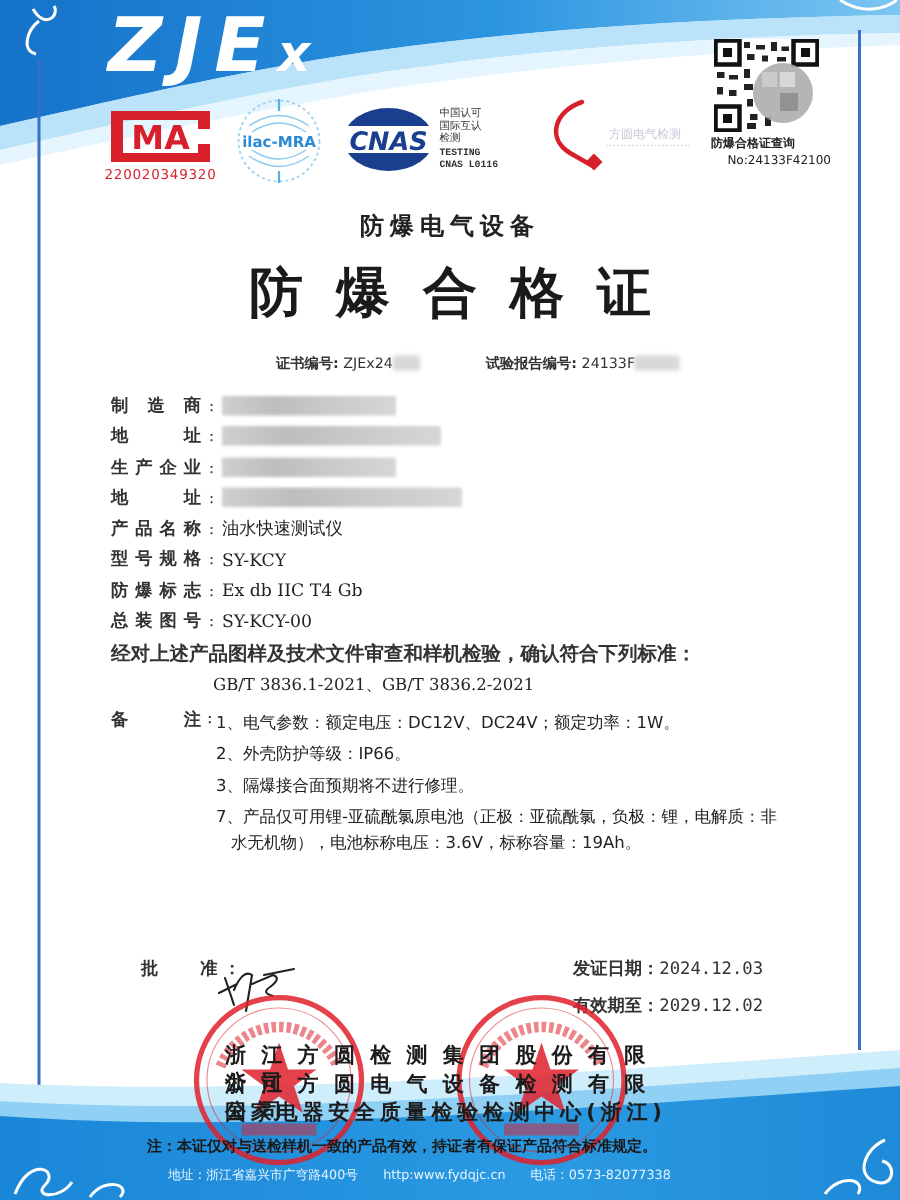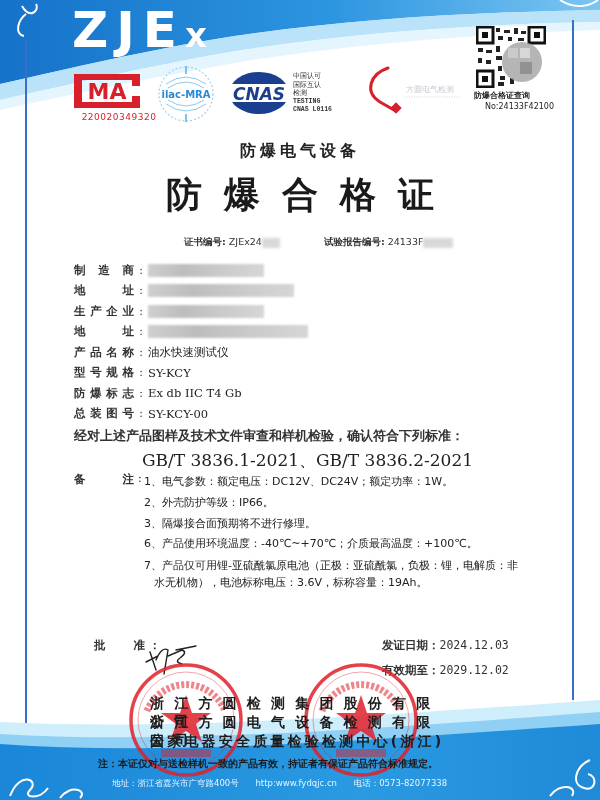--- a/index.html
+++ b/index.html
@@ -14,28 +14,29 @@
   
   .top-banner {
     left: 0; top: 0; width: 600px; height: 130px; overflow: hidden;
   }
   .top-banner svg { display: block; }
 
   .zjex {
     left: 72px; top: 2px; font-family: "DejaVu Sans", sans-serif; font-weight: 900;
     font-size: 50px; color: #fff; letter-spacing: 8px; line-height: 56px;
     text-shadow: 0 0 1px rgba(0,0,0,.05);
+    font-style: italic;
   }
   .zjex small { font-size: 34px; letter-spacing: 0; }
 
   
   .cma { left: 66px; top: 66px; width: 82px; height: 50px; }
   .cma-code {
     left: 66px; top: 112px; width: 82px; text-align: center;
-    font-family: "DejaVu Sans", sans-serif; font-size: 9px; color: #d8202c; letter-spacing: .5px; margin-left: 12px;
+    font-family: "DejaVu Sans", sans-serif; font-size: 9px; color: #d8202c; letter-spacing: .5px;
   }
   .ilac { left: 156px; top: 64px; width: 60px; height: 60px; }
   .cnas { left: 227px; top: 70px; width: 64px; height: 46px; }
   .cnas-text {
     left: 293px; top: 72px; font-family: Liberation Mono, monospace; font-size: 7px; color: #333; line-height: 8.5px;
   }
   .cnas-text b { font-size: 6.5px; display: block; }
 
   .fy-logo { left: 360px; top: 62px; width: 110px; height: 52px; }
 
@@ -73,21 +74,21 @@
   .fields { left: 74px; top: 260px; width: 460px; }
   .row { display: flex; align-items: center; height: 20.5px; font-size: 11.5px; }
   .row .label { width: 60px; font-family: "DejaVu Sans", sans-serif; font-weight: bold; font-size: 11.5px; color: #333; display: flex; justify-content: space-between; }
   .row .colon { width: 14px; text-align: center; color: #444; font-size: 11px; }
   .row .value { color: #222; }
   .mask { height: 13px; background: linear-gradient(90deg,#cfcfcf,#bdbdbd 30%,#c9c9c9 60%,#d6d6d6); filter: blur(1px); }
 
   .para {
     left: 74px; top: 427px; font-family: "DejaVu Sans", sans-serif; font-weight: bold; font-size: 13px; color: #333;
   }
-  .standards { left: 142px; top: 449px; font-size: 17px; color: #222; }
+  .standards { left: 142px; top: 449px; font-size: 11px; color: #222; }
 
   .notes { left: 74px; top: 472px; width: 480px; }
   .note-label { position: absolute; left: 0; top: 0; width: 60px; display: flex; justify-content: space-between; font-family: "DejaVu Sans", sans-serif; font-weight: bold; font-size: 11.5px; color: #333; }
   .note-colon { position: absolute; left: 64px; top: 0; font-size: 11px; }
   .note-list { position: absolute; left: 70px; top: 0; width: 410px; }
   .note-item { font-size: 11px; line-height: 20.8px; color: #222; font-family: "DejaVu Sans", sans-serif; }
   .note-item.wrap { line-height: 17px; padding-top: 2px; }
   .note-item .cont { display: block; padding-left: 10px; }
 
   
@@ -301,21 +302,20 @@
 <div class="abs notes">
   <div class="note-label">
       <span>备</span>
       <span>注</span>
     </div>
   <div class="note-colon">:</div>
   <div class="note-list">
     <div class="note-item">1、电气参数：额定电压：DC12V、DC24V；额定功率：1W。</div>
     <div class="note-item">2、外壳防护等级：IP66。</div>
     <div class="note-item">3、隔爆接合面预期将不进行修理。</div>
-    <div class="note-item">6、产品使用环境温度：-40℃~+70℃；介质最高温度：+100℃。</div>
     <div class="note-item wrap">
       <span>7、产品仅可用锂-亚硫酰氯原电池（正极：亚硫酰氯，负极：锂，电解质：非</span>
       <span class="cont">水无机物），电池标称电压：3.6V，标称容量：19Ah。</span>
     </div>
   </div>
 </div>
 
 <div class="abs approve"><span>批</span><span class="sp"></span><span>准</span> <span>：</span></div>
 <svg class="abs signature" viewBox="0 0 60 40">
   <path d="M4 22 L16 16 M8 12 L14 30 M14 20 Q20 6 26 10 L22 34 M26 16 L40 10 Q46 12 38 18 Q32 22 40 24 M34 10 L54 6" stroke="#222" stroke-width="1.4" fill="none" stroke-linecap="round"></path>

